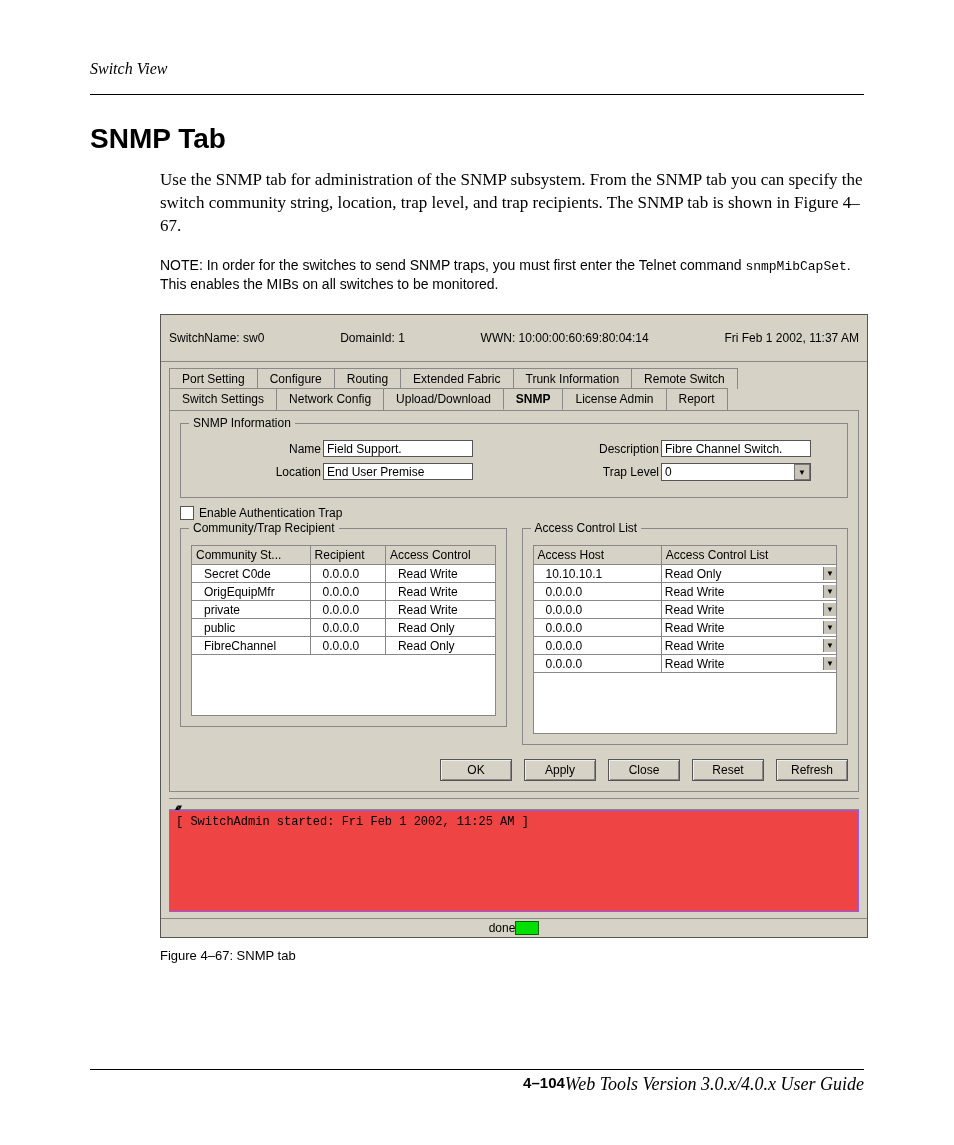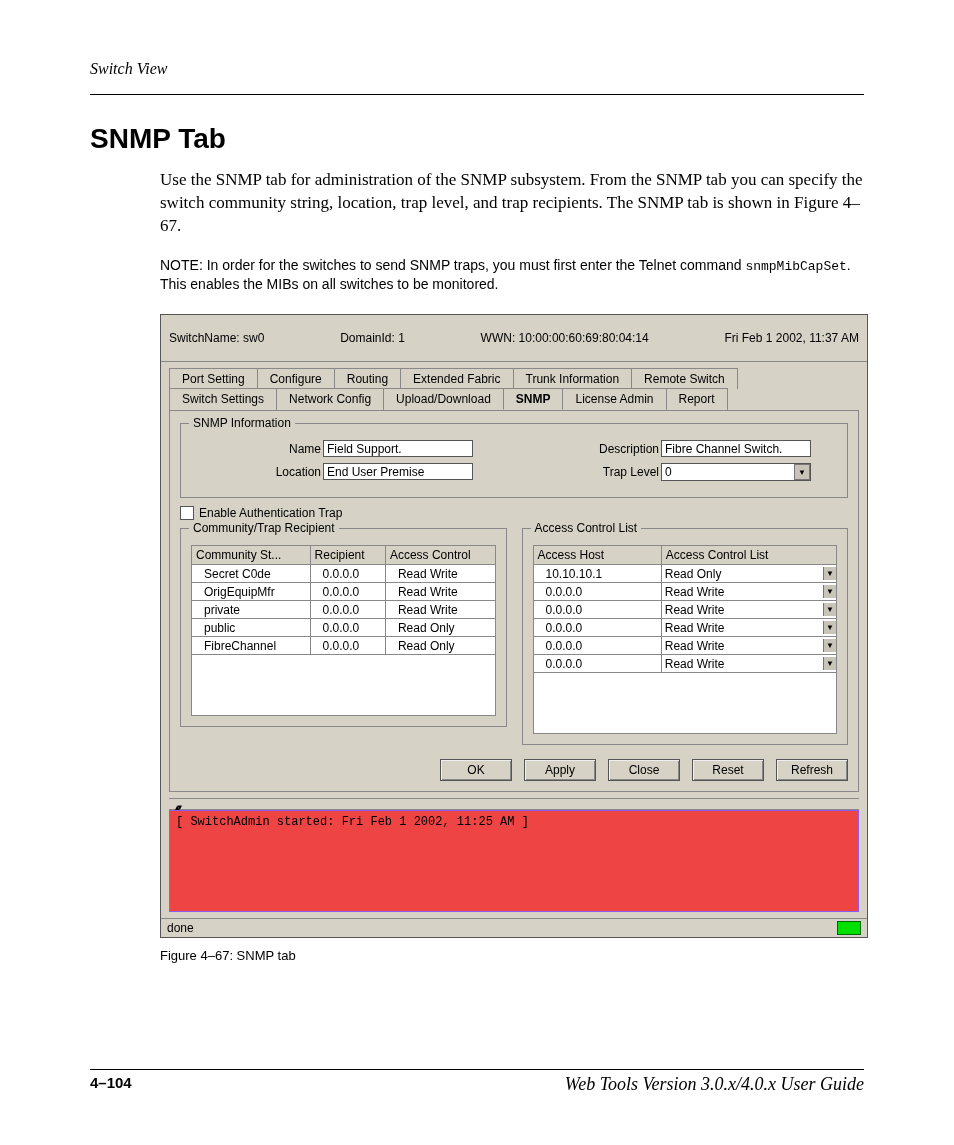--- a/index.html
+++ b/index.html
@@ -7,21 +7,21 @@
   .header-section{font-style:italic;font-size:16px;margin-bottom:16px}
   .header-rule{border:none;border-top:1px solid #000;margin:0 0 28px 0}
   .h1{font-family:Arial,Helvetica,sans-serif;font-weight:bold;font-size:28px;margin:0 0 14px 0}
   .body-text{font-size:17px;line-height:1.35;margin:0 0 18px 0;padding-left:70px}
   .note{font-family:Arial,Helvetica,sans-serif;font-size:14px;line-height:1.35;margin:0 0 20px 0;padding-left:70px}
   .note b{font-weight:normal}
   .note code{font-family:"Courier New",monospace;font-size:13px}
   .figure-caption{font-family:Arial,Helvetica,sans-serif;font-weight:normal;font-size:13px;margin:10px 0 0 70px}
   .footer{position:absolute;left:90px;right:90px;bottom:50px}
   .footer-rule{border:none;border-top:1px solid #000;margin:0 0 4px 0}
-  .footer-row{display:flex;justify-content:space-between;font-style:italic}
+  .footer-row{display:flex;justify-content:flex-end;font-style:italic}
   .footer-left{font-family:Arial,Helvetica,sans-serif;font-weight:bold;font-style:normal;font-size:15px}
   .footer-right{font-size:18px}
 
   
   .shot{margin-left:70px;width:706px;border:1px solid #555;background:#d6d2c6;font-family:Arial,Helvetica,sans-serif;font-size:12px;color:#000}
   .infobar{display:flex;justify-content:space-between;padding:16px 8px;border-bottom:1px solid #888;background:#d6d2c6}
   .tabs{padding:6px 8px 0 8px}
   .tabrow{display:flex;flex-wrap:wrap;gap:0}
   .tab{background:#d6d2c6;border:1px solid #888;border-bottom:none;padding:3px 12px;margin-right:-1px;white-space:nowrap;font-size:12px;cursor:default}
   .tab.active{background:#d6d2c6;border-bottom:1px solid #d6d2c6;position:relative;z-index:2;font-weight:bold}
@@ -44,21 +44,21 @@
   .tbl td{border:1px solid #888;padding:1px 12px;background:#fff;height:15px}
   .tbl td.dd{padding:0}
   .tbl td.dd .mini{display:flex;align-items:center;justify-content:space-between;height:15px;padding-left:3px}
   .tbl td.dd .mini .arrow{width:12px;height:13px;background:#c8c4b8;border-left:1px solid #777;display:flex;align-items:center;justify-content:center;font-size:8px}
   .listpad{height:60px;background:#fff;border:1px solid #888;border-top:none}
   .btnrow{display:flex;gap:12px;justify-content:flex-end;margin-top:14px}
   .btn{background:#d6d2c6;border:1px solid #555;padding:3px 0;width:70px;text-align:center;font-size:12px;box-shadow:inset 1px 1px 0 #eee,inset -1px -1px 0 #888;cursor:default}
   .divbar{height:10px;background:#d6d2c6;border-top:1px solid #888;border-bottom:1px solid #888;margin:0 8px}
   .divbar .grip{display:inline-block;margin-left:6px;font-size:9px;letter-spacing:-2px}
   .log{margin:0 8px;background:#ef4444;border:1px solid #8b5cf6;height:92px;padding:4px 6px;font-family:Liberation Mono, monospace;font-size:12px}
-  .status{display:flex;justify-content:space-between;align-items:center;background:#d6d2c6;border-top:1px solid #888;padding:2px 6px;margin-top:6px;font-size:12px}
+  .status{display:flex;justify-content:center;align-items:center;background:#d6d2c6;border-top:1px solid #888;padding:2px 6px;margin-top:6px;font-size:12px}
   .status .led{width:22px;height:12px;background:#00e000;border:1px solid #060}
 </style>
 </head>
 <body>
 
 <div class="page">
   <div class="header-section">Switch View</div>
   <hr class="header-rule">
 
   <h1 class="h1">SNMP Tab</h1>

